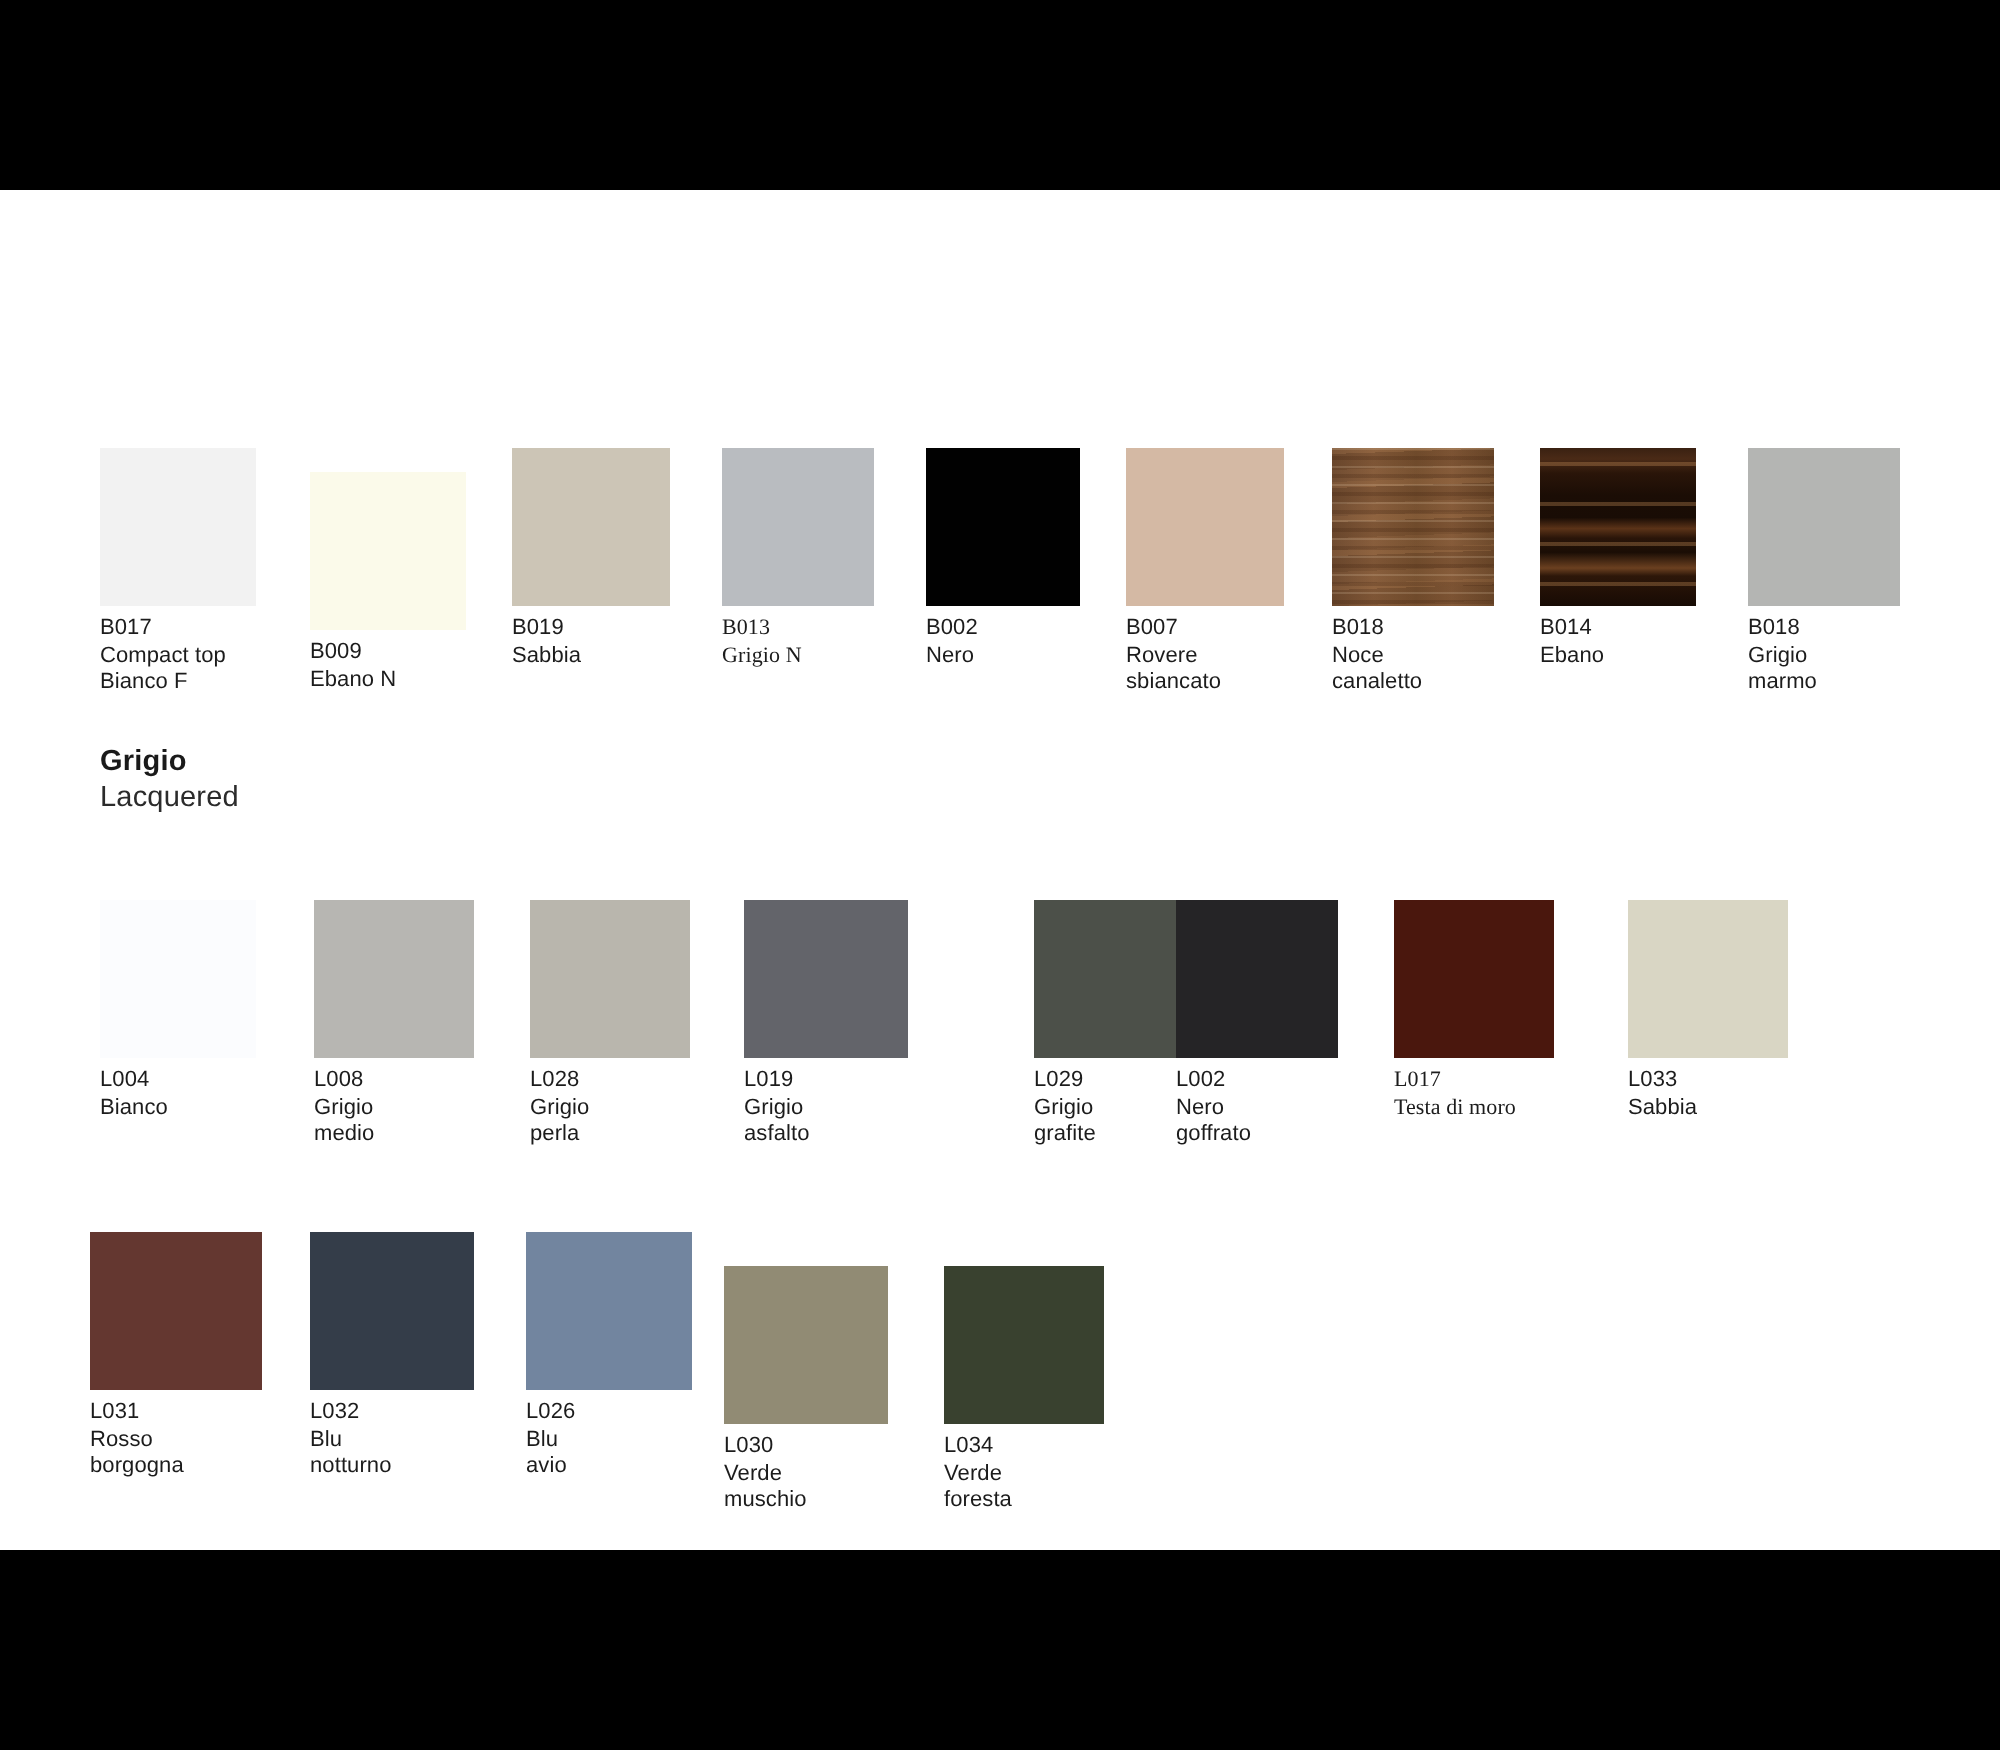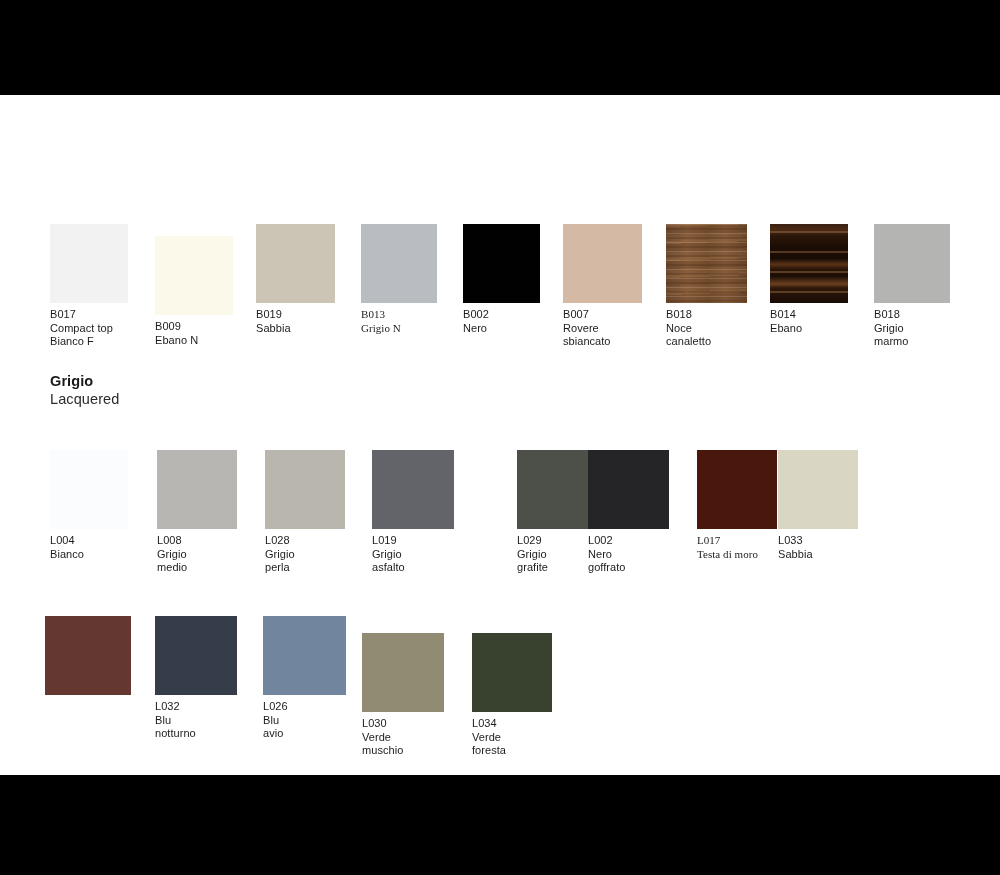--- a/index.html
+++ b/index.html
@@ -204,28 +204,30 @@
         </div>
         <div class="swatch-cell" style="left: 588px; top: 0px;">
           <div class="chip" style="width: 81px; background: rgb(37, 36, 38);"></div>
           <div class="caption"><span class="code">L002</span><span class="name">Nero
 goffrato</span></div>
         </div>
         <div class="swatch-cell" style="left: 697px; top: 0px; font-family: Liberation Serif, serif;">
           <div class="chip" style="width: 80px; background: rgb(74, 23, 13);"></div>
           <div class="caption"><span class="code">L017</span><span class="name">Testa di moro</span></div>
         </div>
-        <div class="swatch-cell" style="left: 778px; top: 0px;">
+        <div class="swatch-cell" style="left: 814px; top: 0px;">
           <div class="chip" style="width: 80px; background: rgb(217, 214, 196);"></div>
           <div class="caption"><span class="code">L033</span><span class="name">Sabbia</span></div>
         </div>
       </div>
     <div class="row" style="top:521px;">
         <div class="swatch-cell" style="left: 45px; top: 0px;">
           <div class="chip" style="width: 86px; background: rgb(100, 55, 48);"></div>
+          <div class="caption"><span class="code">L031</span><span class="name">Rosso
+borgogna</span></div>
         </div>
         <div class="swatch-cell" style="left: 155px; top: 0px;">
           <div class="chip" style="width: 82px; background: rgb(52, 61, 73);"></div>
           <div class="caption"><span class="code">L032</span><span class="name">Blu
 notturno</span></div>
         </div>
         <div class="swatch-cell" style="left: 263px; top: 0px;">
           <div class="chip" style="width: 83px; background: rgb(114, 133, 159);"></div>
           <div class="caption"><span class="code">L026</span><span class="name">Blu
 avio</span></div>

